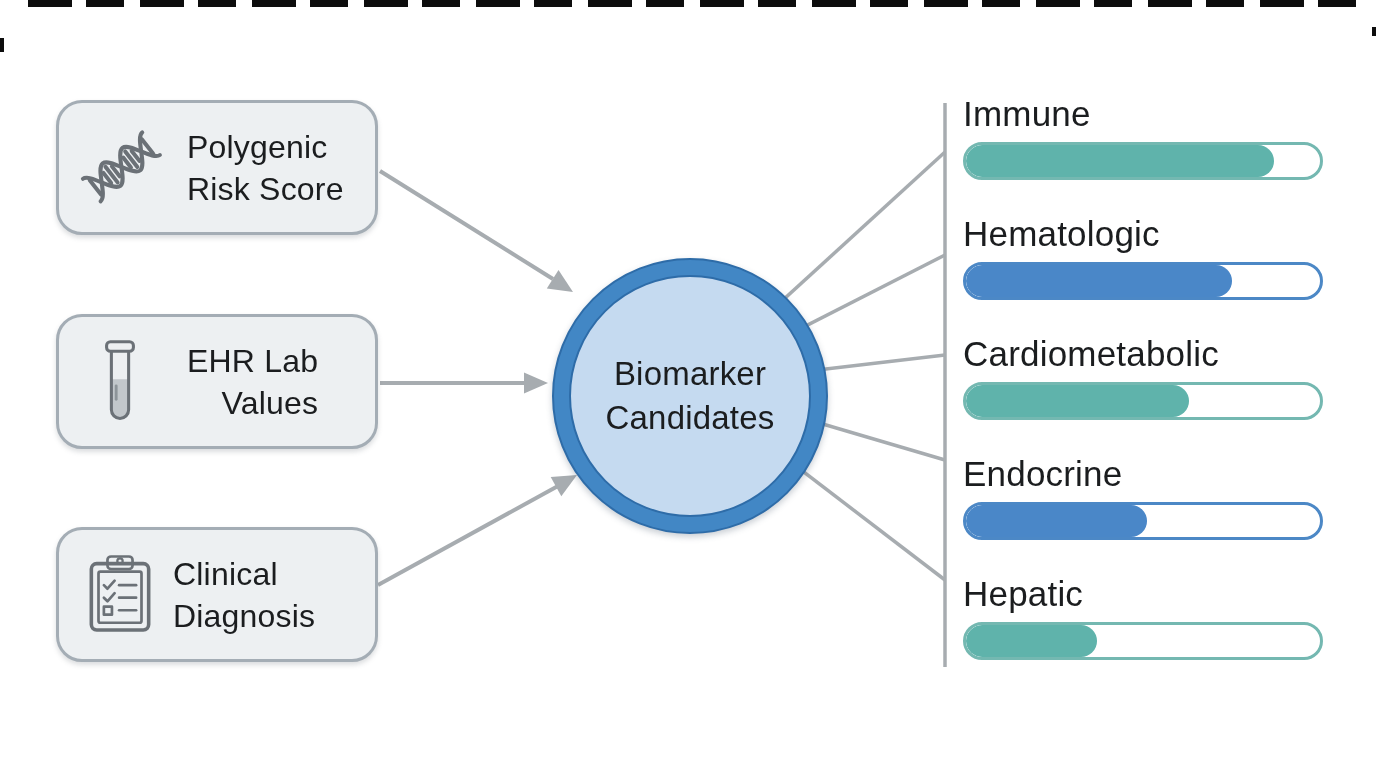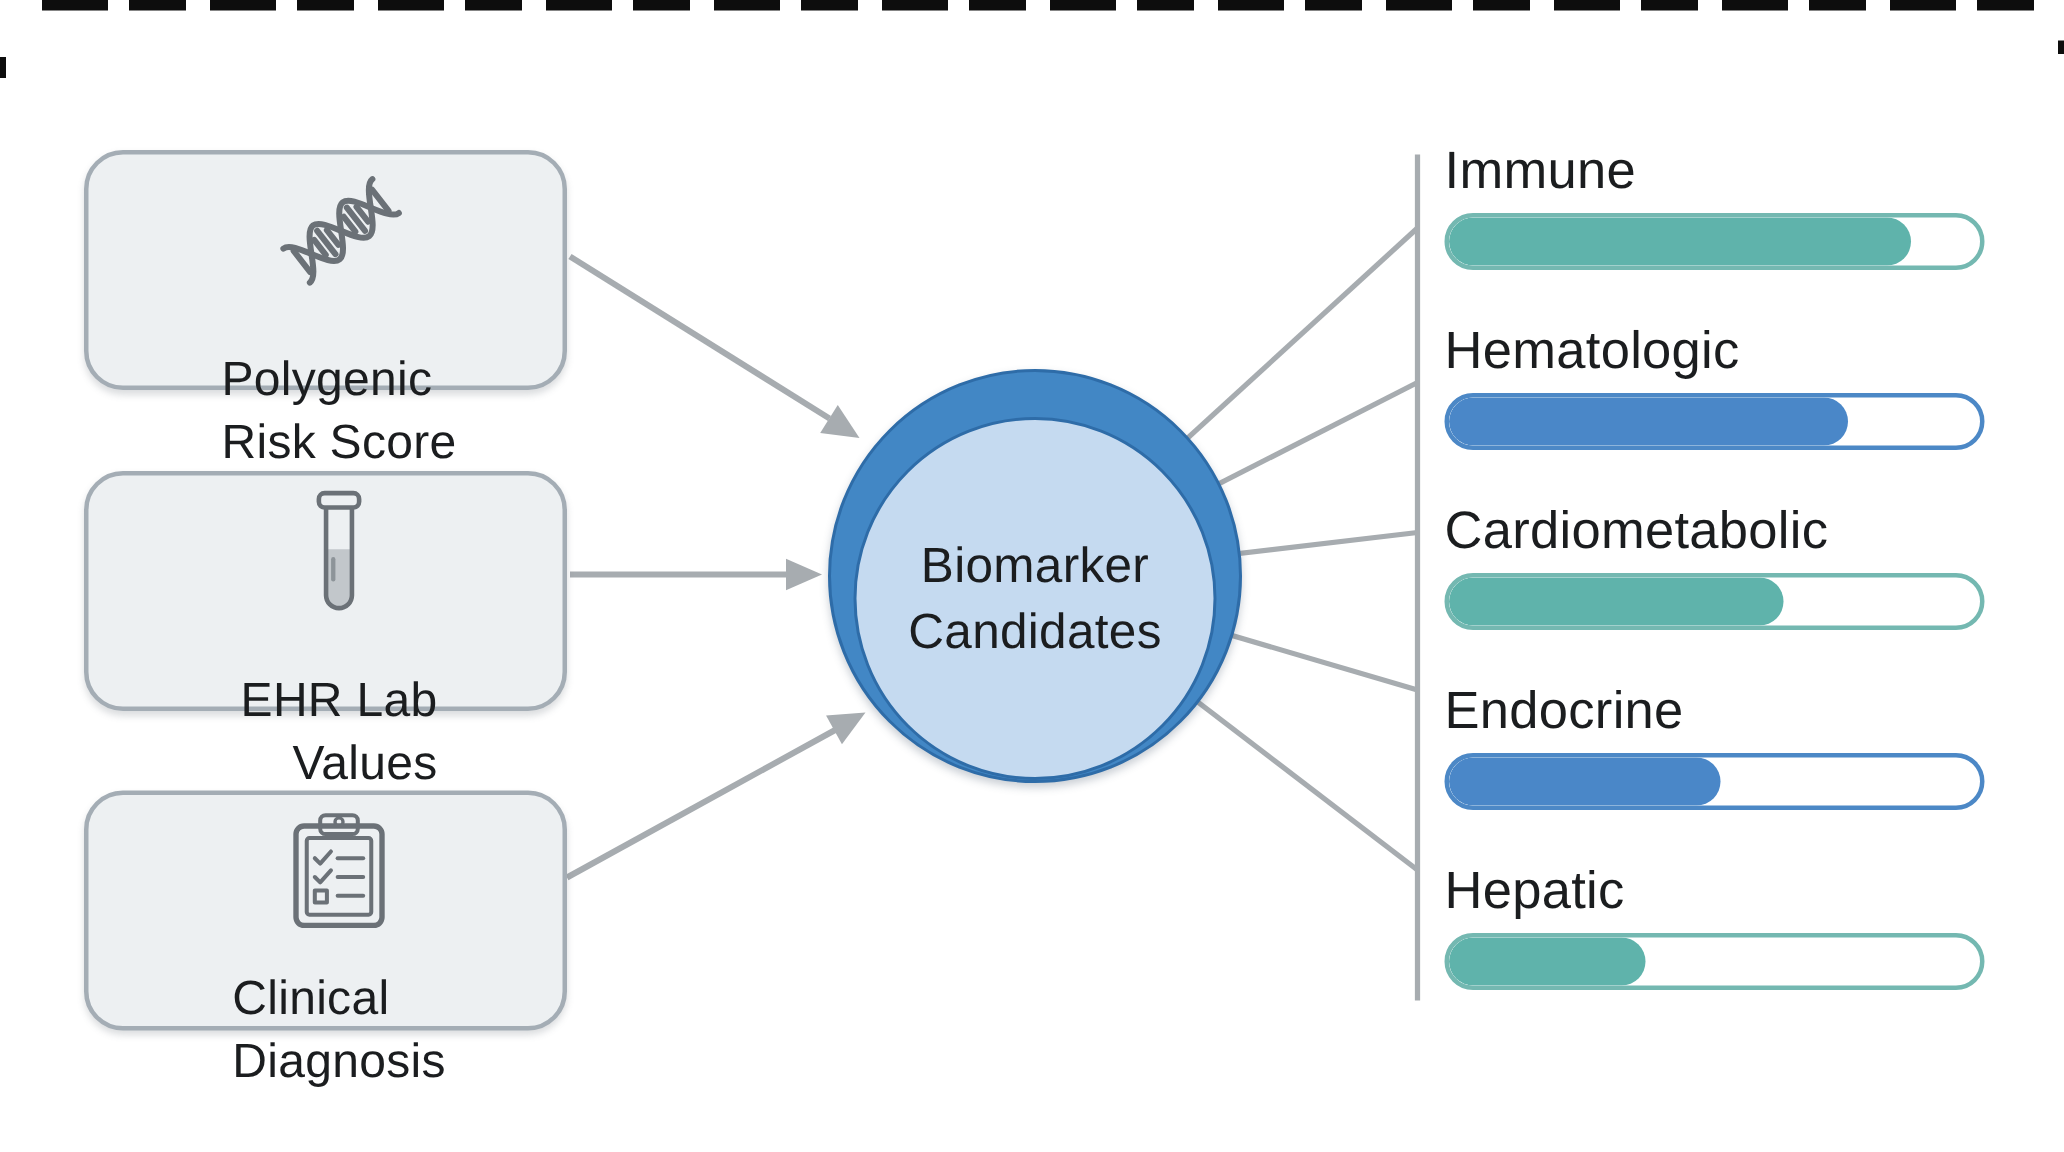--- a/index.html
+++ b/index.html
@@ -17,36 +17,35 @@
   .edge-mark.right{right:0;top:27px;width:4px;height:9px;}
 
   svg.connectors{position:absolute;inset:0;z-index:1;}
   .conn{stroke:var(--connector,#a7acb0);fill:none;}
   .conn.arrowline{stroke-width:4;}
   .conn.fanline{stroke-width:3.5;}
   .conn.spine{stroke-width:3.5;}
   .arrowhead{fill:var(--connector,#a7acb0);stroke:none;}
 
   .box{
-    position:absolute;left:56px;width:322px;height:160px;z-index:2;
+    position:absolute;left:56px;width:322px;height:135px;z-index:2;
     background:var(--box-fill,#edf0f2);
     border:3px solid var(--box-border,#a4adb5);
     border-radius:26px;box-sizing:border-box;
     display:flex;align-items:center;gap:24px;padding-left:18px;
     box-shadow:0 3px 5px rgba(90,100,110,.22);
-    flex-direction:column;
   }
   .box .icon{flex:none;width:86px;height:104px;display:flex;align-items:center;justify-content:center;}
   .box-label{font-size:32px;line-height:42px;white-space:pre-line;letter-spacing:.2px;}
 
   .hub{
-    position:absolute;left:552px;top:246px;width:276px;height:276px;z-index:2;
+    position:absolute;left:552px;top:258px;width:276px;height:276px;z-index:2;
     border-radius:50%;background:var(--hub-ring,#4287c5);
     border:2.5px solid var(--hub-ring-edge,#2e6ca8);box-sizing:border-box;
-    display:flex;align-items:flex-end;justify-content:center;
+    display:flex;align-items:center;justify-content:center;
     box-shadow:0 3px 6px rgba(60,80,100,.28);
   }
   .hub-inner{
     width:242px;height:242px;border-radius:50%;
     background:var(--hub-fill,#c5daf0);
     border:2px solid var(--hub-ring-edge,#2e6ca8);box-sizing:border-box;
     display:flex;align-items:center;justify-content:center;
   }
   .hub-label{font-size:33px;line-height:44px;text-align:center;white-space:pre-line;letter-spacing:.2px;}
 

